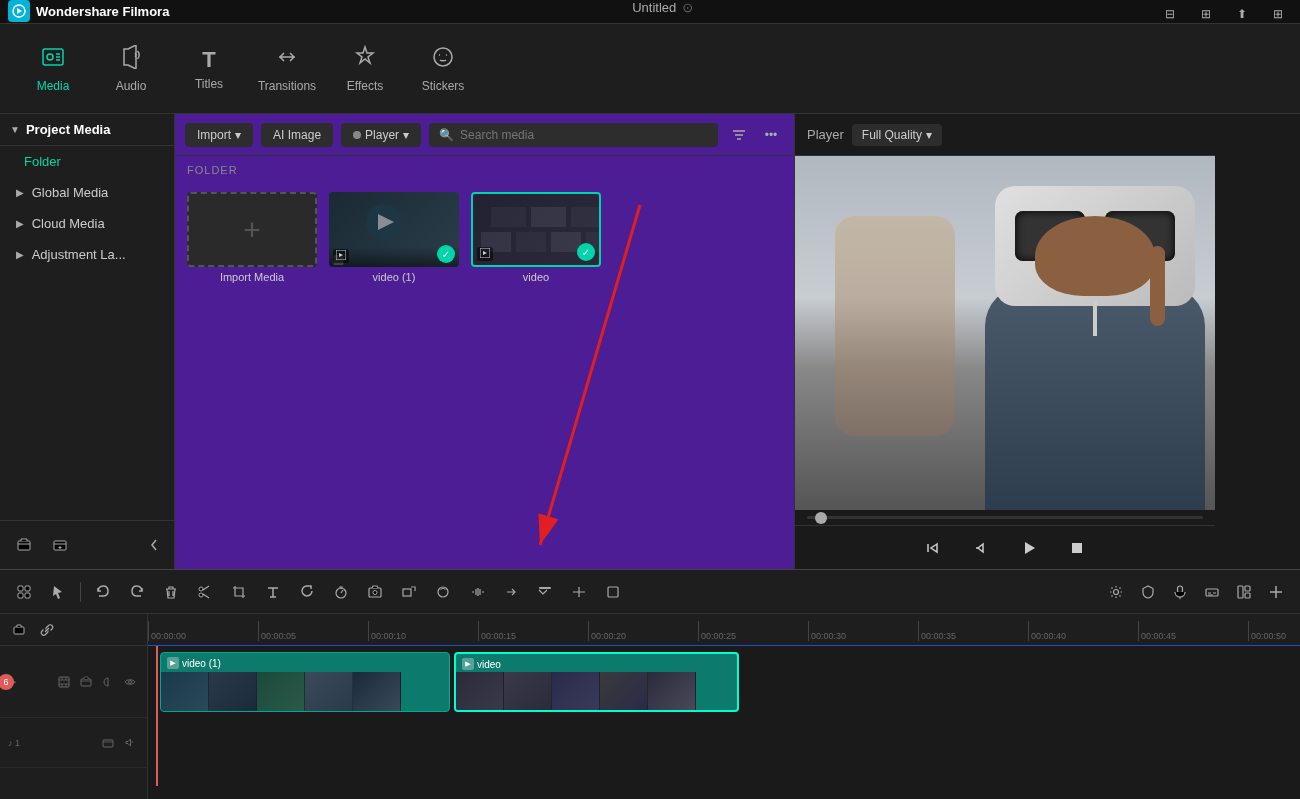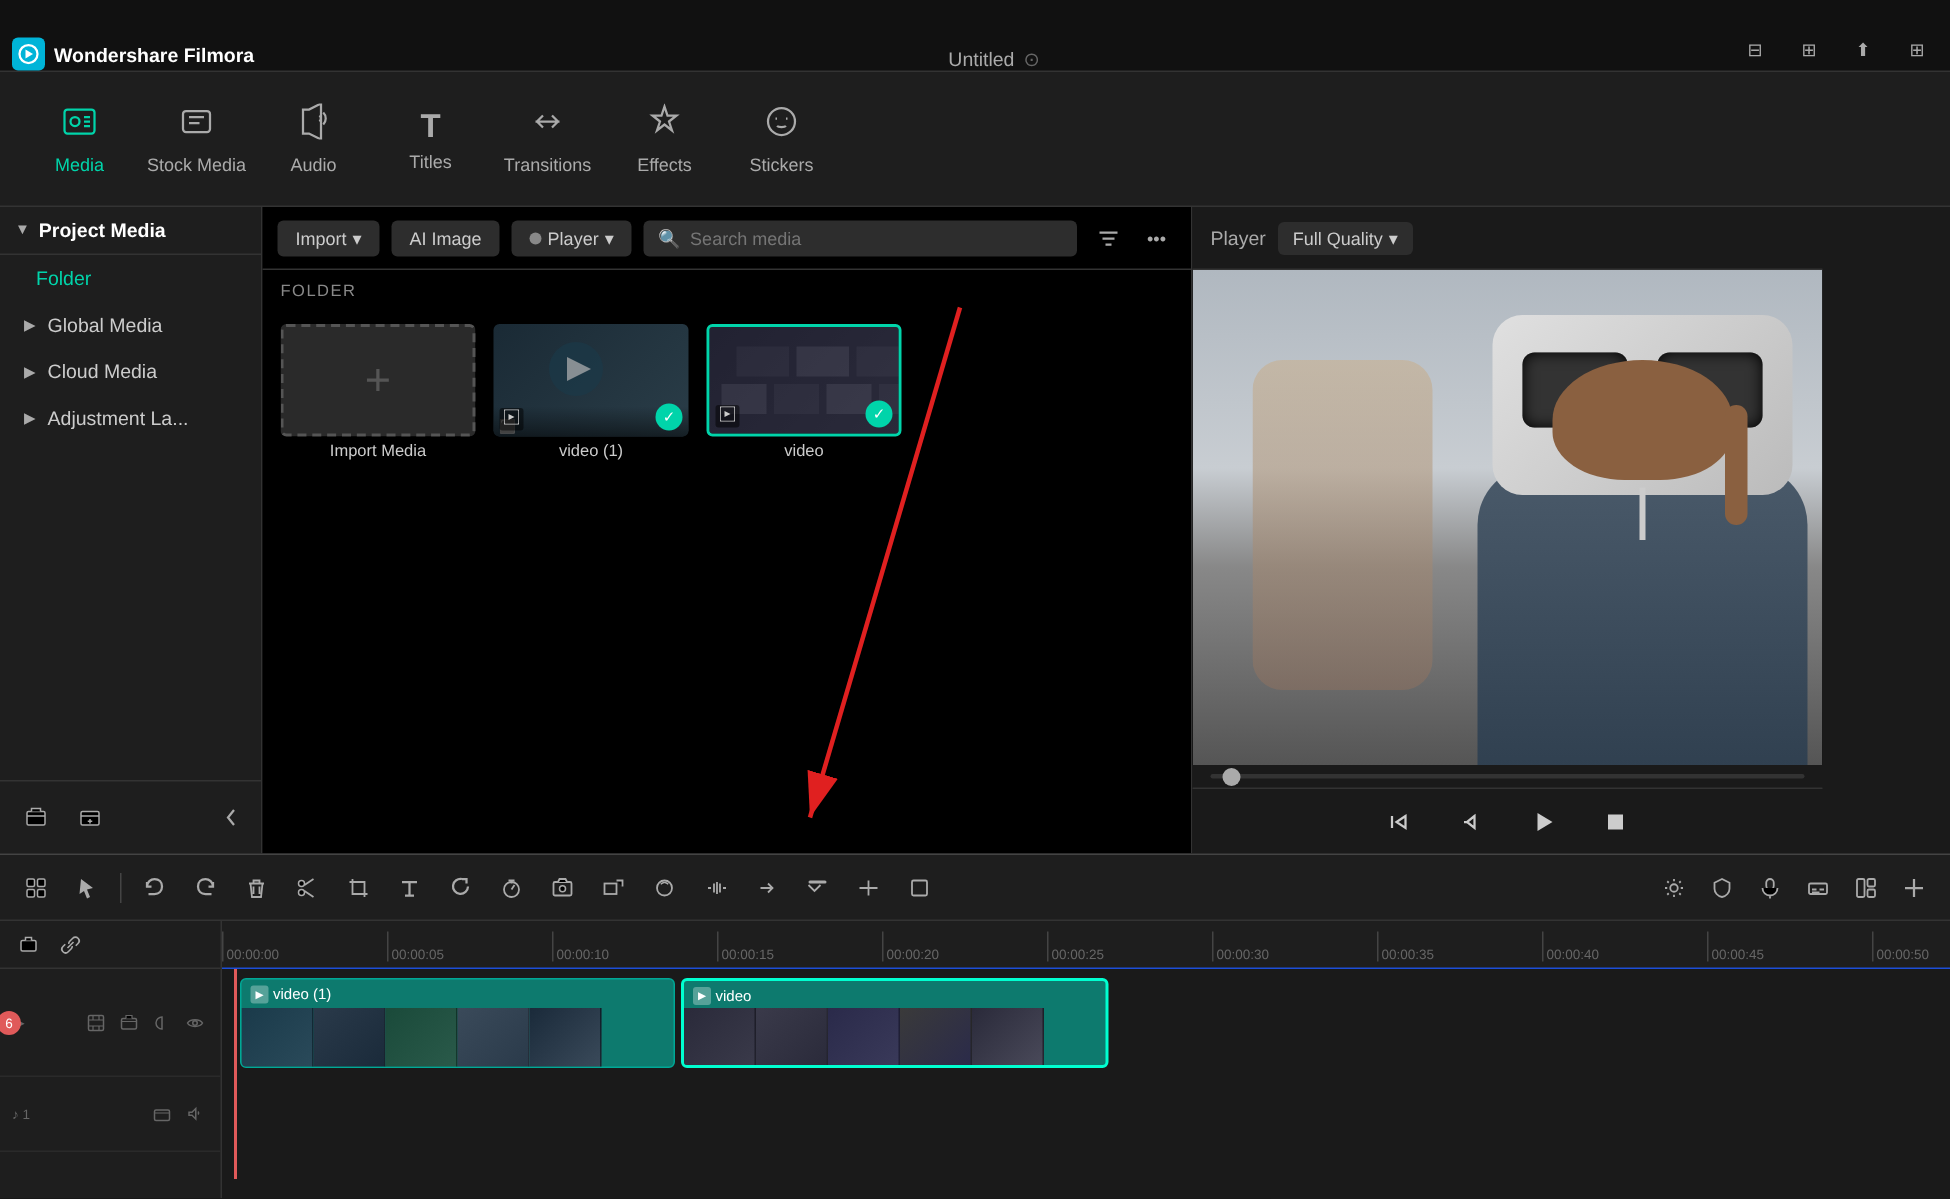--- a/index.html
+++ b/index.html
@@ -10,24 +10,24 @@
       color: #ccc;
       font-family: 'Segoe UI', sans-serif;
       font-size: 12px;
       overflow: hidden;
       display: flex;
       flex-direction: column;
     }
 
     
     .menu-bar {
-      height: 48px;
+      height: 24px;
       background: #111;
       display: flex;
-      align-items: flex-end;
+      align-items: flex-start;
       padding: 0 8px;
       gap: 12px;
       border-bottom: 1px solid #333;
     }
     .app-logo {
       display: flex;
       align-items: center;
       gap: 6px;
       color: #fff;
       font-size: 13px;
@@ -176,21 +176,21 @@
       width: 20px;
       height: 28px;
       margin-left: auto;
       color: #aaa;
       cursor: pointer;
     }
 
     
     .media-panel {
       flex: 1;
-      background: #000000;
+      background: #4c1d95;
       display: flex;
       flex-direction: column;
       border-right: 1px solid #333;
       max-width: 620px;
     }
     .media-toolbar {
       height: 42px;
       display: flex;
       align-items: center;
       padding: 0 10px;
@@ -682,29 +682,20 @@
 <div class="toolbar">
   <div class="tool-item active">
     <div class="tool-icon">
       <svg width="24" height="24" viewBox="0 0 24 24" fill="none">
           <rect x="2" y="4" width="20" height="16" rx="2" stroke="#00d4aa" stroke-width="1.5"></rect>
           <circle cx="9" cy="12" r="3" stroke="#00d4aa" stroke-width="1.5"></circle>
           <path d="M15 9h4M15 12h4M15 15h4" stroke="#00d4aa" stroke-width="1.5"></path>
         </svg>
     </div>
     <span>Media</span>
-  </div>
-  <div class="tool-item">
-    <div class="tool-icon">
-      <svg width="24" height="24" viewBox="0 0 24 24" fill="none">
-          <rect x="3" y="5" width="18" height="14" rx="2" stroke="#aaa" stroke-width="1.5"></rect>
-          <path d="M7 9h10M7 13h7" stroke="#aaa" stroke-width="1.5"></path>
-        </svg>
-    </div>
-    <span>Stock Media</span>
   </div>
   <div class="tool-item">
     <div class="tool-icon">
       <svg width="24" height="24" viewBox="0 0 24 24" fill="none">
           <path d="M9 4H5v16h4l8 4V0L9 4z" stroke="#aaa" stroke-width="1.5"></path>
           <path d="M16 8c1.1 1.1 1.1 2.9 0 4M18.5 6c2.2 2.2 2.2 5.8 0 8" stroke="#aaa" stroke-width="1.5"></path>
         </svg>
     </div>
     <span>Audio</span>
   </div>

